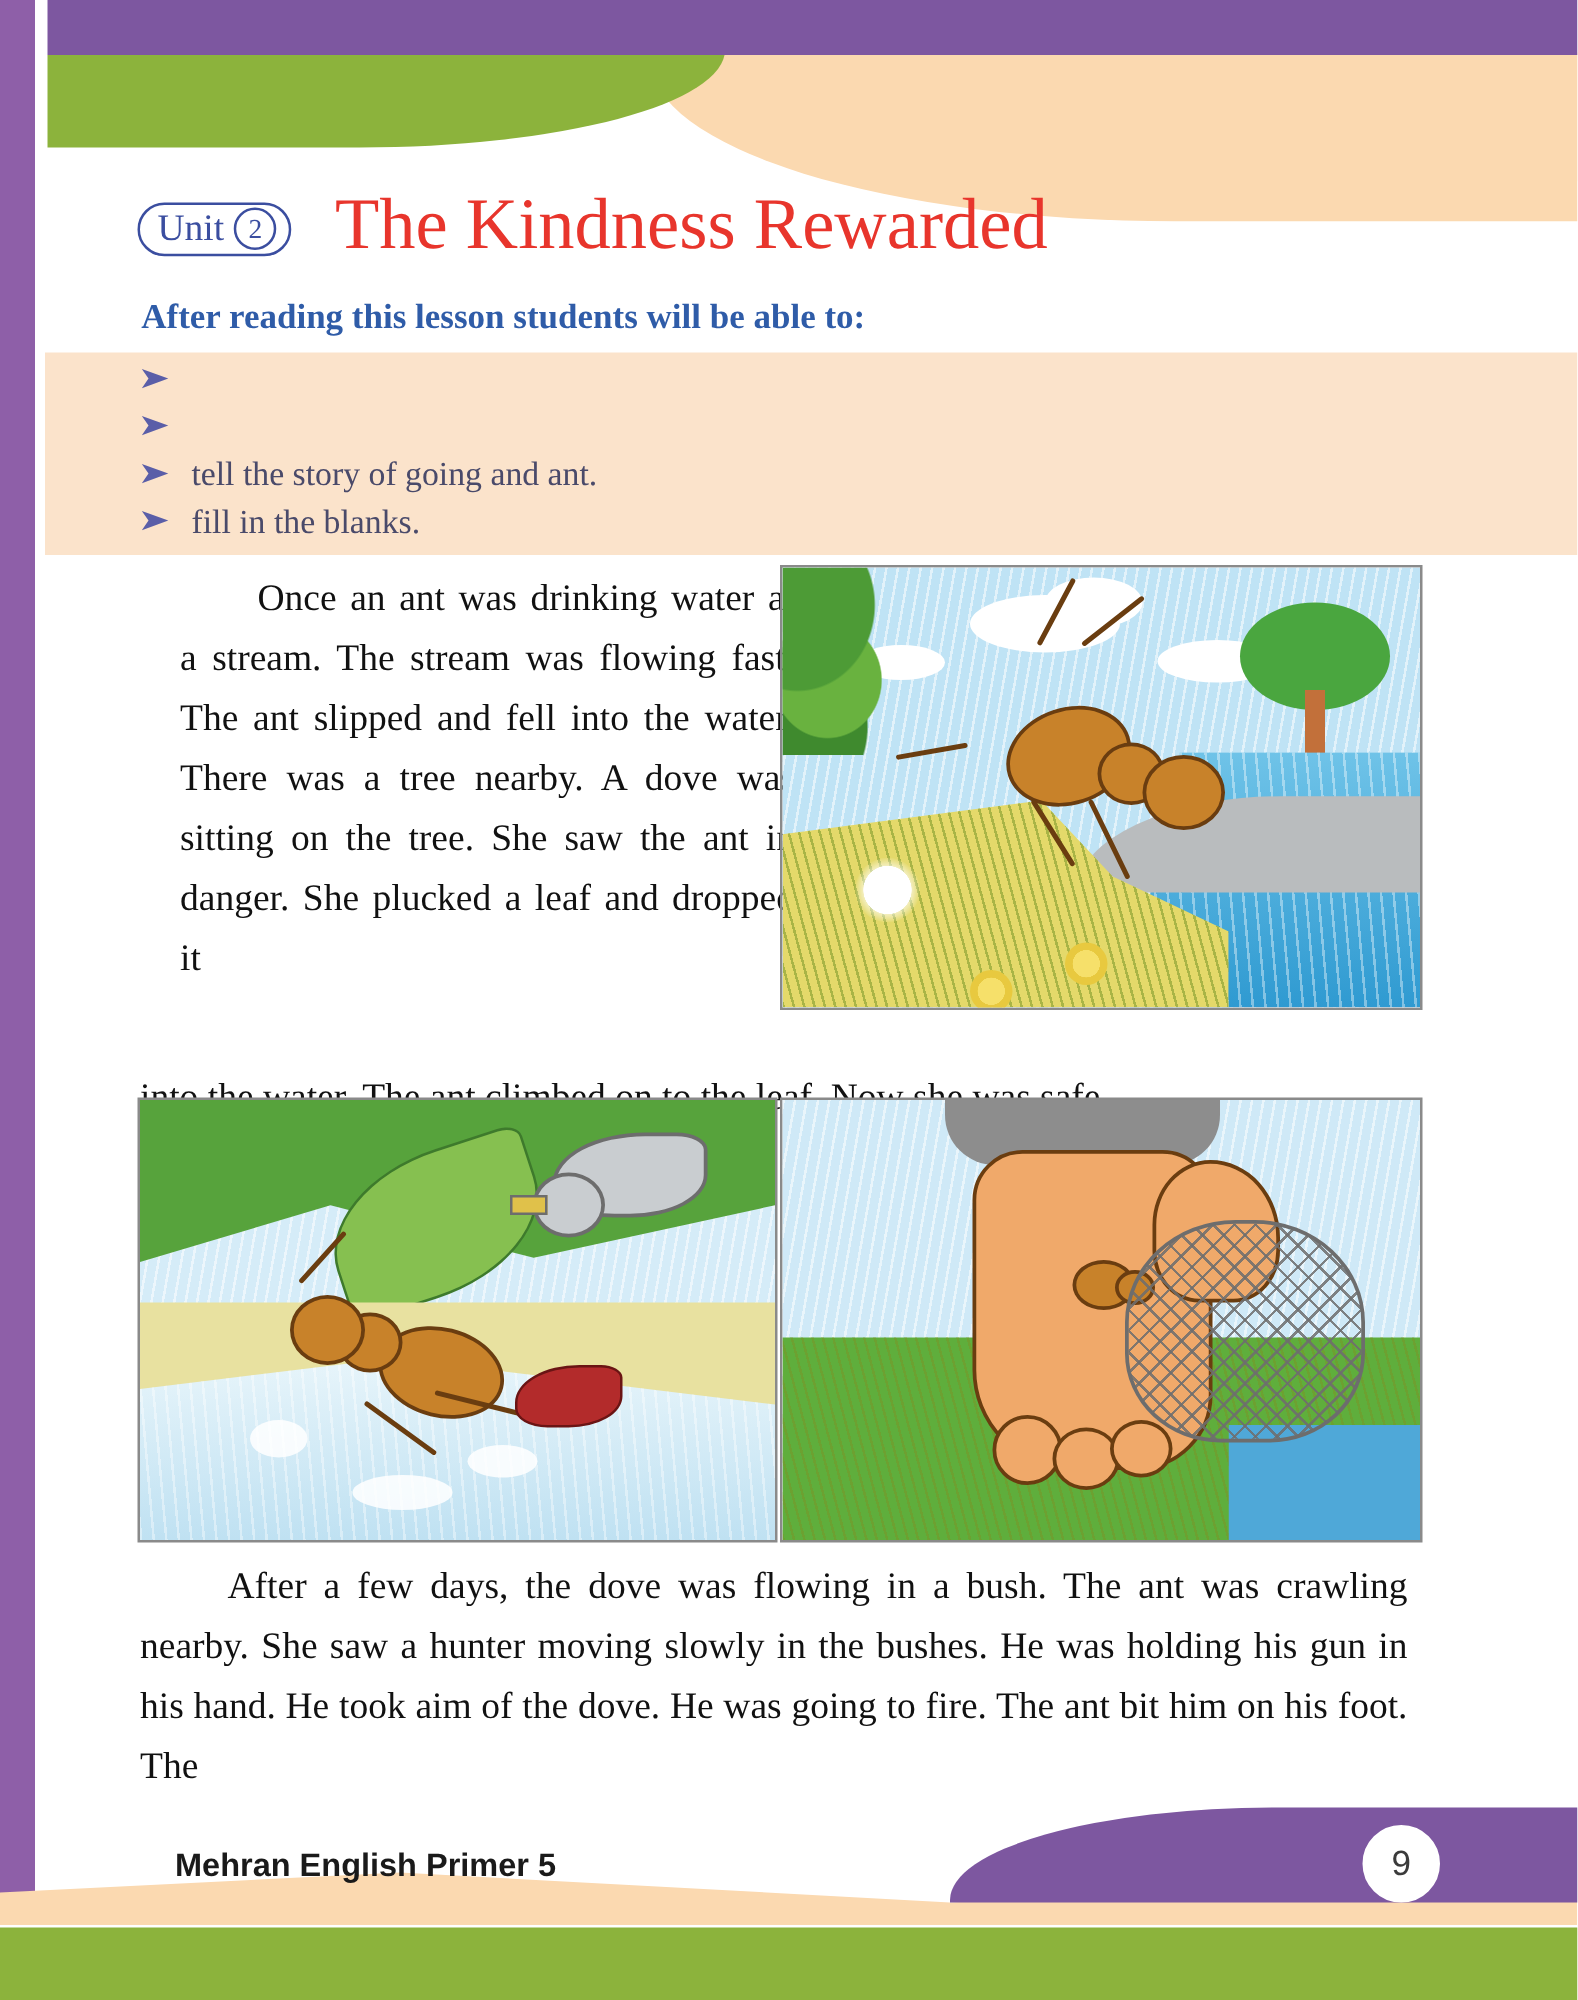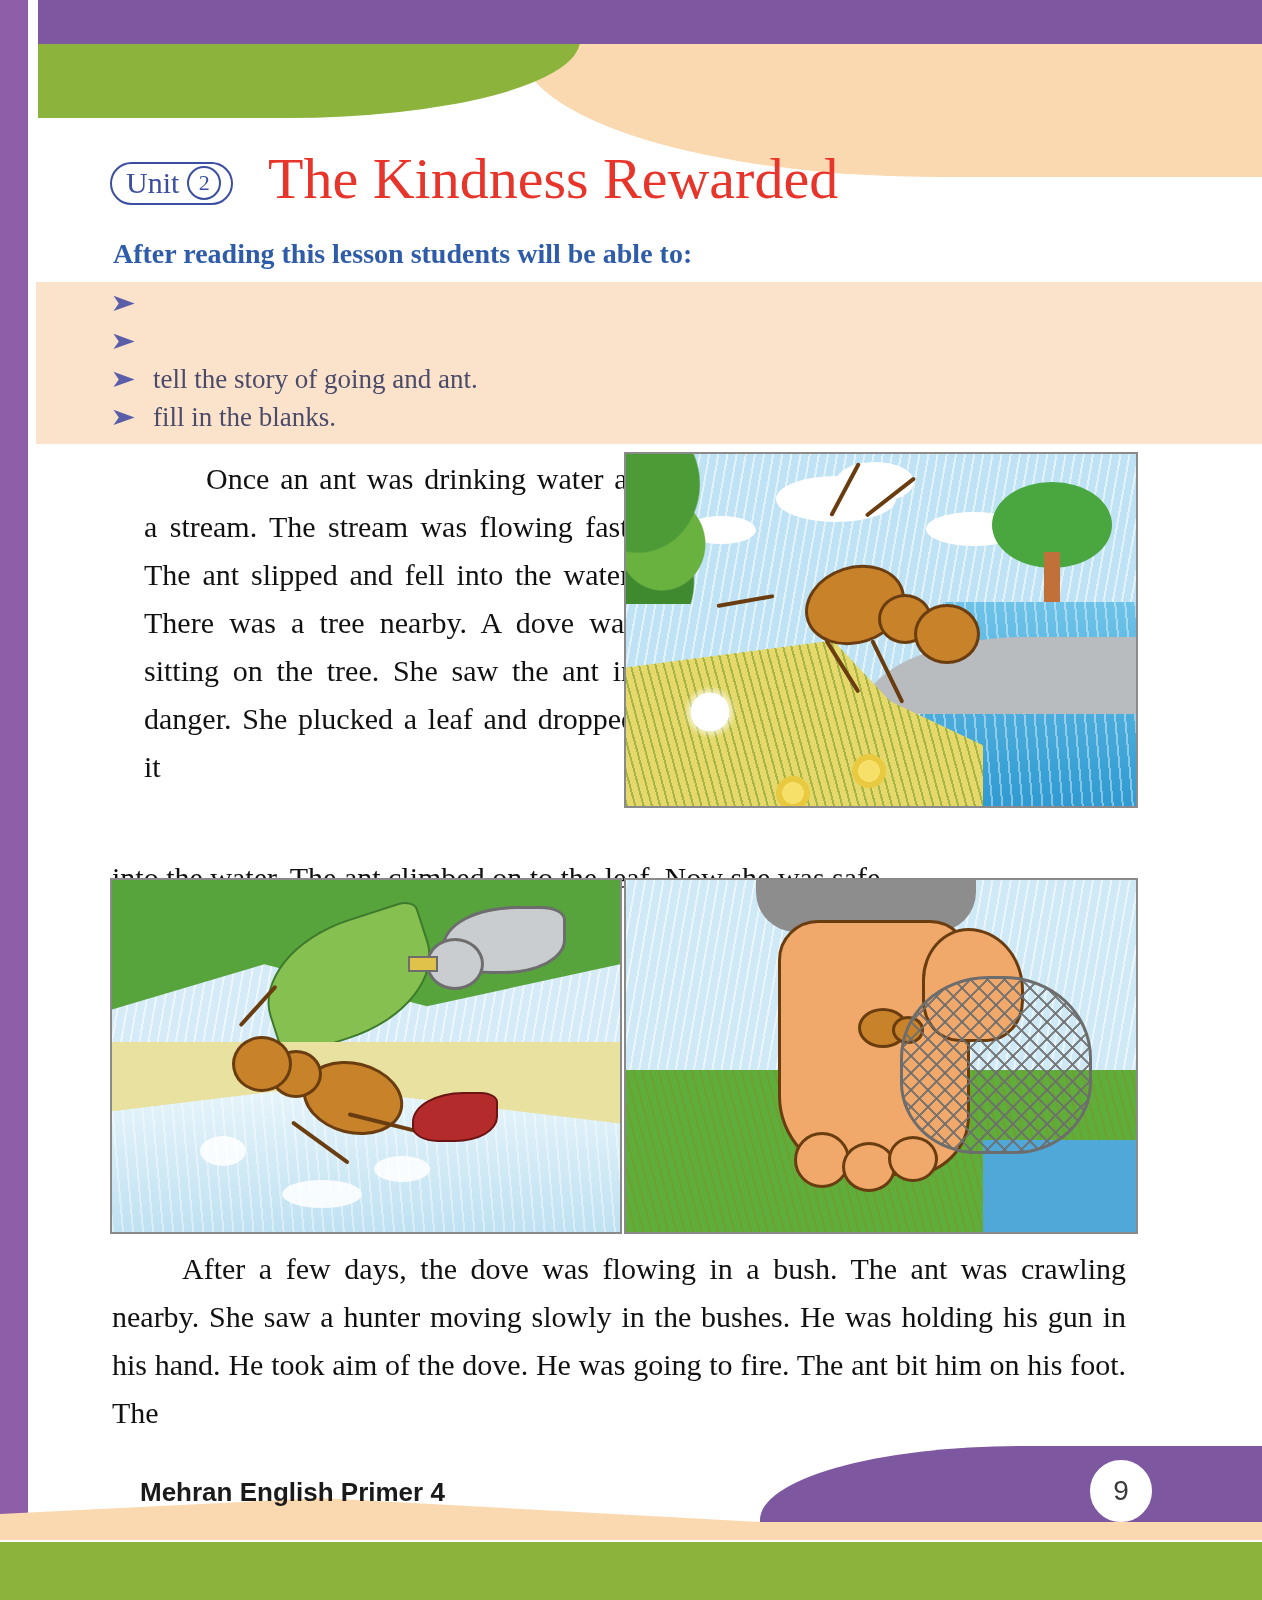--- a/index.html
+++ b/index.html
@@ -346,16 +346,16 @@
     <div class="foot" style="left:262px;top:256px;width:44px;height:40px;border-radius:50%;"></div>
     <div class="ant-body" style="left:232px;top:128px;width:44px;height:34px;"></div>
     <div class="ant-body" style="left:266px;top:136px;width:26px;height:22px;"></div>
     <div class="net" style="right:44px;top:96px;width:186px;height:172px;"></div>
   </div>
 
   <div class="footer-peach"></div>
   <div class="footer-purple"></div>
   <div class="footer-white"></div>
   <div class="footer-green"></div>
-  <div class="book-title">Mehran English Primer 4</div>
+  <div class="book-title">Mehran English Primer 5</div>
   <div class="page-circle">9</div>
 
 </div>
 
 </body></html>

